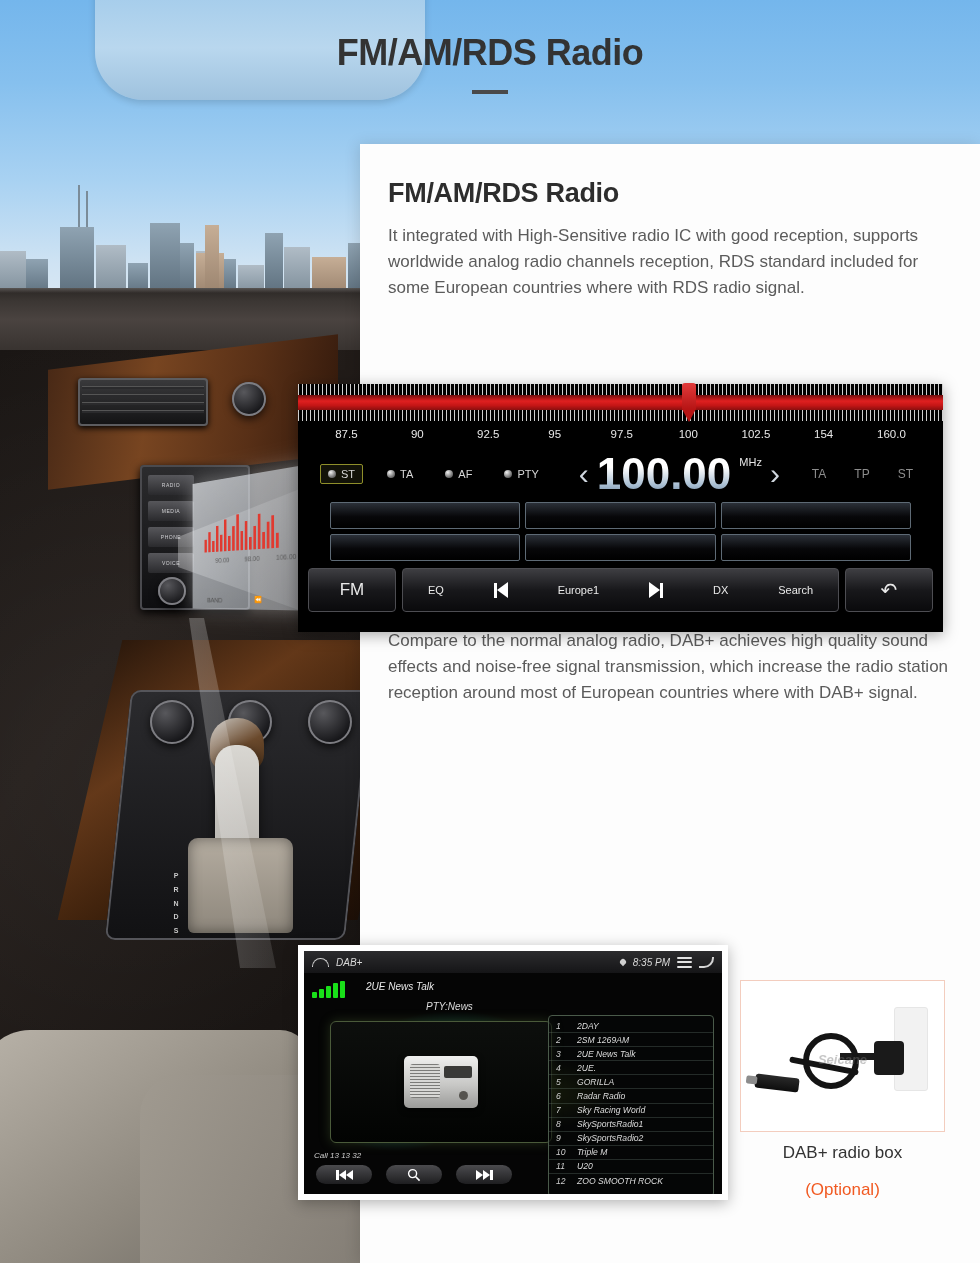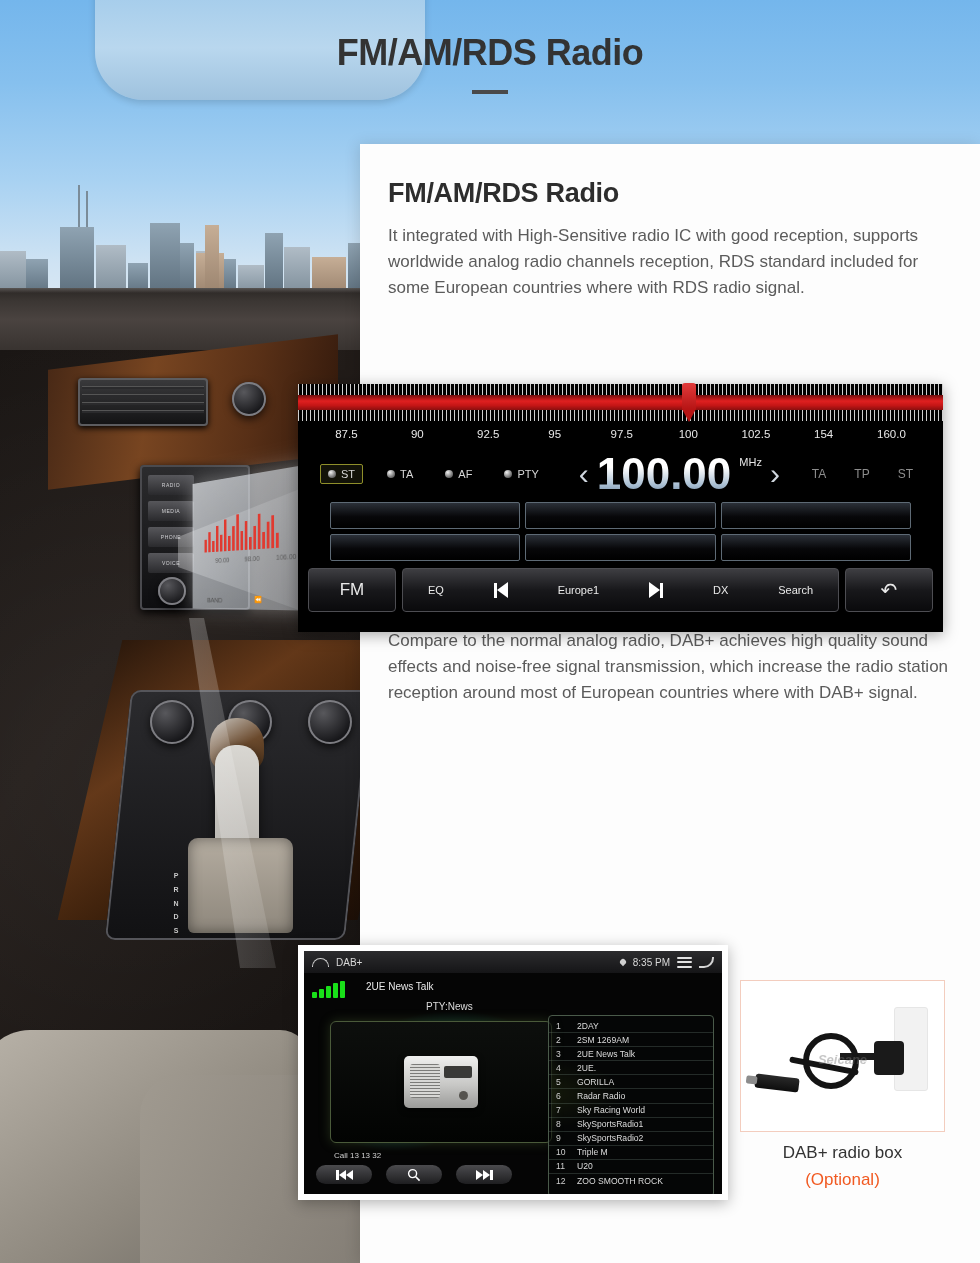--- a/index.html
+++ b/index.html
@@ -275,21 +275,21 @@
   .tr-icon .bar { width:3px; height:15px; background:#fff; }
   .tr-icon .tri-l { width:0;height:0;border-top:8px solid transparent;border-bottom:8px solid transparent;border-right:11px solid #fff; }
   .tr-icon .tri-r { width:0;height:0;border-top:8px solid transparent;border-bottom:8px solid transparent;border-left:11px solid #fff; }
 
   
   #dab-ui {
     position:absolute; left:298px; top:945px; width:430px; height:255px;
     background:#fff; padding:6px; z-index:5;
     box-shadow:0 3px 14px rgba(0,0,0,.3);
   }
-  .dab-inner { width:100%; height:100%; background:#050505; position:relative; overflow:hidden; }
+  .dab-inner { width:100%; height:100%; background:#050505; position:relative; overflow:hidden;font-style:italic; }
   .dab-bar {
     height:22px; display:flex; align-items:center; padding:0 8px;
     background:linear-gradient(to bottom,#2c2c2e,#151517);
     color:#d8d8d8; font-size:10px; gap:7px;
   }
   .home-ic { width:17px; height:9px; border:1.4px solid #cfcfcf; border-bottom:0; border-radius:9px 9px 0 0; }
   .pin-ic { width:6px;height:6px;border-radius:50% 50% 50% 0; background:#d0d0d0; transform:rotate(-45deg); }
   .ham-ic { width:15px; height:11px; display:flex; flex-direction:column; justify-content:space-between; }
   .ham-ic i { height:2px; background:#e2e2e2; border-radius:1px; }
   .backarr-ic { width:15px; height:11px; border:2px solid #d5d5d5; border-top:0; border-left:0;
@@ -319,21 +319,21 @@
     width:74px; height:52px; border-radius:5px;
     background:linear-gradient(to bottom,#efefee,#c8c8c6 55%,#9b9b99);
     box-shadow:0 2px 6px rgba(0,0,0,.7);
   }
   .radio-img .grille { position:absolute; left:6px; top:8px; width:30px; height:34px;
     border-radius:3px; background:repeating-linear-gradient(to bottom,#7b7b79 0 1px,#d8d8d6 1px 3px); }
   .radio-img .dialw { position:absolute; right:6px; top:10px; width:28px; height:12px;
     background:#3a3a38; border-radius:2px; }
   .radio-img .kn { position:absolute; right:10px; bottom:8px; width:9px; height:9px;
     border-radius:50%; background:#55534f; }
-  .dab-call { position:absolute; left:10px; top:178px; color:#cfcfcf; font-size:8px;margin-left:20px; }
+  .dab-call { position:absolute; left:10px; top:178px; color:#cfcfcf; font-size:8px; }
   .dab-tbtns { position:absolute; left:12px; top:192px; display:flex; gap:14px; }
   .dab-tbtn {
     width:56px; height:19px; border-radius:10px;
     background:linear-gradient(to bottom,#4b4b4e,#1e1e20);
     display:flex; align-items:center; justify-content:center;
   }
   .dab-list {
     position:absolute; right:8px; top:42px; width:166px; height:182px;
     background:rgba(6,8,8,.55);
     border:1px solid #4a5a4a; border-radius:4px;
@@ -362,21 +362,21 @@
     border:6px solid #141414; border-radius:50%; }
   .ant-cable { position:absolute; left:48px; top:82px; width:70px; height:6px;
     background:#141414; border-radius:3px; transform:rotate(11deg); }
   .ant-usb { position:absolute; left:14px; top:95px; width:44px; height:14px;
     background:linear-gradient(to bottom,#2a2a2a,#0d0d0d); border-radius:3px; transform:rotate(7deg); }
   .ant-usb:before { content:""; position:absolute; left:-9px; top:3px; width:11px; height:8px;
     background:#8c8c8c; border-radius:2px; }
   .wm { position:absolute; left:50%; top:52%; transform:translate(-50%,-50%);
     color:rgba(120,120,120,.42); font-size:13px; font-style:italic; font-weight:bold; }
   .box-cap1 { text-align:center; font-size:17px; color:#333; margin-top:11px; }
-  .box-cap2 { text-align:center; font-size:17px; color:#f15a22; margin-top:7px; }
+  .box-cap2 { text-align:center; font-size:17px; color:#f15a22; margin-top:17px; }
 </style>
 </head>
 <body>
 
 <div id="photo-bg">
   <div class="sky"></div>
   <div class="mirror-stalk"></div>
   <div class="mirror"></div>
 
   <div class="skyline">

